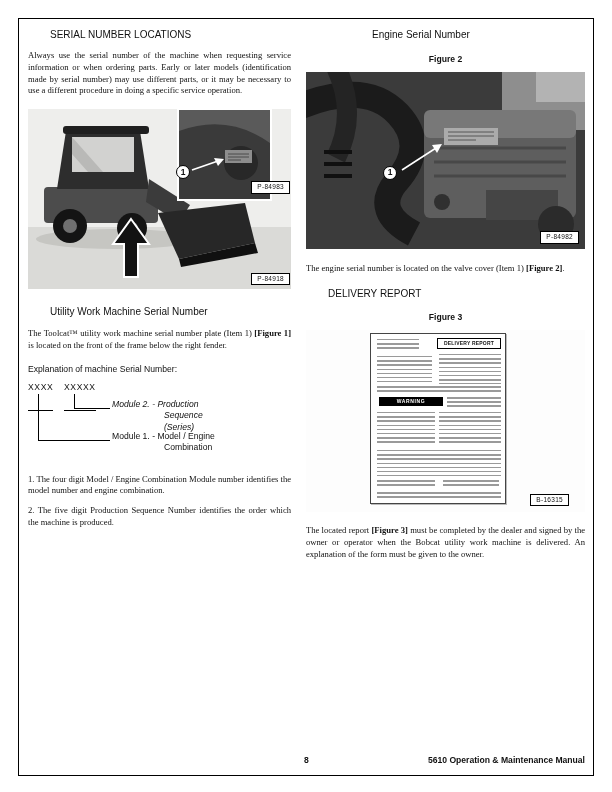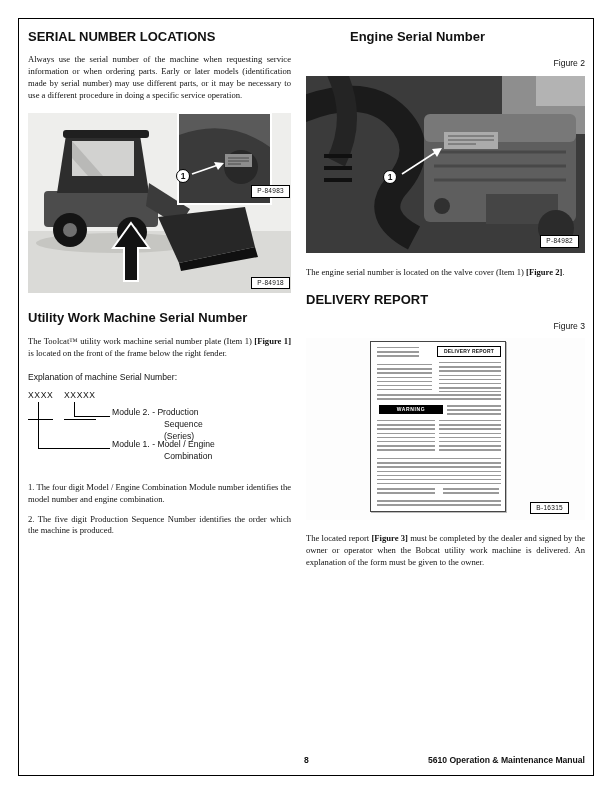--- a/index.html
+++ b/index.html
@@ -4,43 +4,43 @@
 <style>
   * { margin:0; padding:0; box-sizing:border-box; }
   html,body { background:#ffffff; }
   body { font-family:"Liberation Sans","DejaVu Sans",sans-serif; color:#111; }
   .page { position:relative; width:612px; height:792px; background:#fff; overflow:hidden; }
   .frame { position:absolute; left:18px; top:18px; width:576px; height:758px; border:1.6px solid #000; }
   .content { position:absolute; left:28px; top:28px; width:557px; display:flex; gap:15px; font-size:8.6px; line-height:1.38; text-align:justify; }
   .col-left { width:263px; }
   .col-right { width:279px; }
 
-  h1,h2 { font-size:13px; font-weight:bold; text-align:left; }
+  h1,h2 { font-size:10px; font-weight:normal; text-align:left;margin-left:22px; }
   .sec-heading { margin-bottom:8px; }
   .sub-heading { margin-bottom:9px; }
-  .fig-label { font-weight:normal; text-align:right; margin-bottom:6px; }
+  .fig-label { font-weight:bold; text-align:center; margin-bottom:6px; }
   p { margin-bottom:12px;font-family:Liberation Serif, serif; }
   .mb8 { margin-bottom:8px; }
   .mb6 { margin-bottom:6px; }
 
   .figure { position:relative; margin-bottom:16px; }
   .figure svg { display:block; }
   .photo-tag { position:absolute; background:#fff; border:1px solid #000; font-size:6.5px; line-height:1; padding:2px 5px 2px 5px; letter-spacing:0.3px; }
   .callout { position:absolute; width:14px; height:14px; border-radius:50%; background:#fff; border:1.3px solid #000; font-size:8.5px; font-weight:bold; display:flex; align-items:center; justify-content:center; line-height:1; }
 
   
   .serial-tree { position:relative; height:80px; margin:3px 0 12px 0; text-align:left; }
   .digit-group { position:absolute; top:0; border-bottom:1px solid #000; padding-bottom:17px; letter-spacing:0.6px; }
   .dg1 { left:0; }
   .dg2 { left:36px; }
   .connector { position:absolute; border-left:1px solid #000; border-bottom:1px solid #000; }
   .conn-m2 { left:46px; top:12px; width:36px; height:15px; }
   .conn-m1 { left:10px; top:12px; width:72px; height:47px; }
   .module-label { position:absolute; left:84px; width:114px; padding-left:52px; text-indent:-52px; text-align:left; }
-  .module-2 { top:17px; }
+  .module-2 { top:17px;font-style:italic; }
   .module-1 { top:49px; }
 
   
   .fig3-canvas { width:279px; height:182px; background:#fdfdfd; position:relative; }
   .doc { position:absolute; left:64px; top:3px; width:136px; height:171px; background:#fff; border:1px solid #444; box-shadow:1px 1px 0 #bbb; }
   .tl { position:absolute; background-image:repeating-linear-gradient(to bottom,#9a9a9a 0,#9a9a9a 1.5px,transparent 1.5px,transparent 4.2px); }
   .doc-title-box { position:absolute; right:4px; top:4px; width:64px; height:11px; border:1px solid #000; font-size:5px; font-weight:bold; text-align:center; line-height:9px; letter-spacing:0.2px; }
   .warning-bar { position:absolute; left:8px; top:63px; width:64px; height:9px; background:#000; color:#fff; font-size:5px; font-weight:bold; text-align:center; line-height:9px; letter-spacing:0.6px; }
 
   .footer { position:absolute; left:28px; top:755px; width:557px; height:14px; font-size:8.6px; font-weight:bold; }

